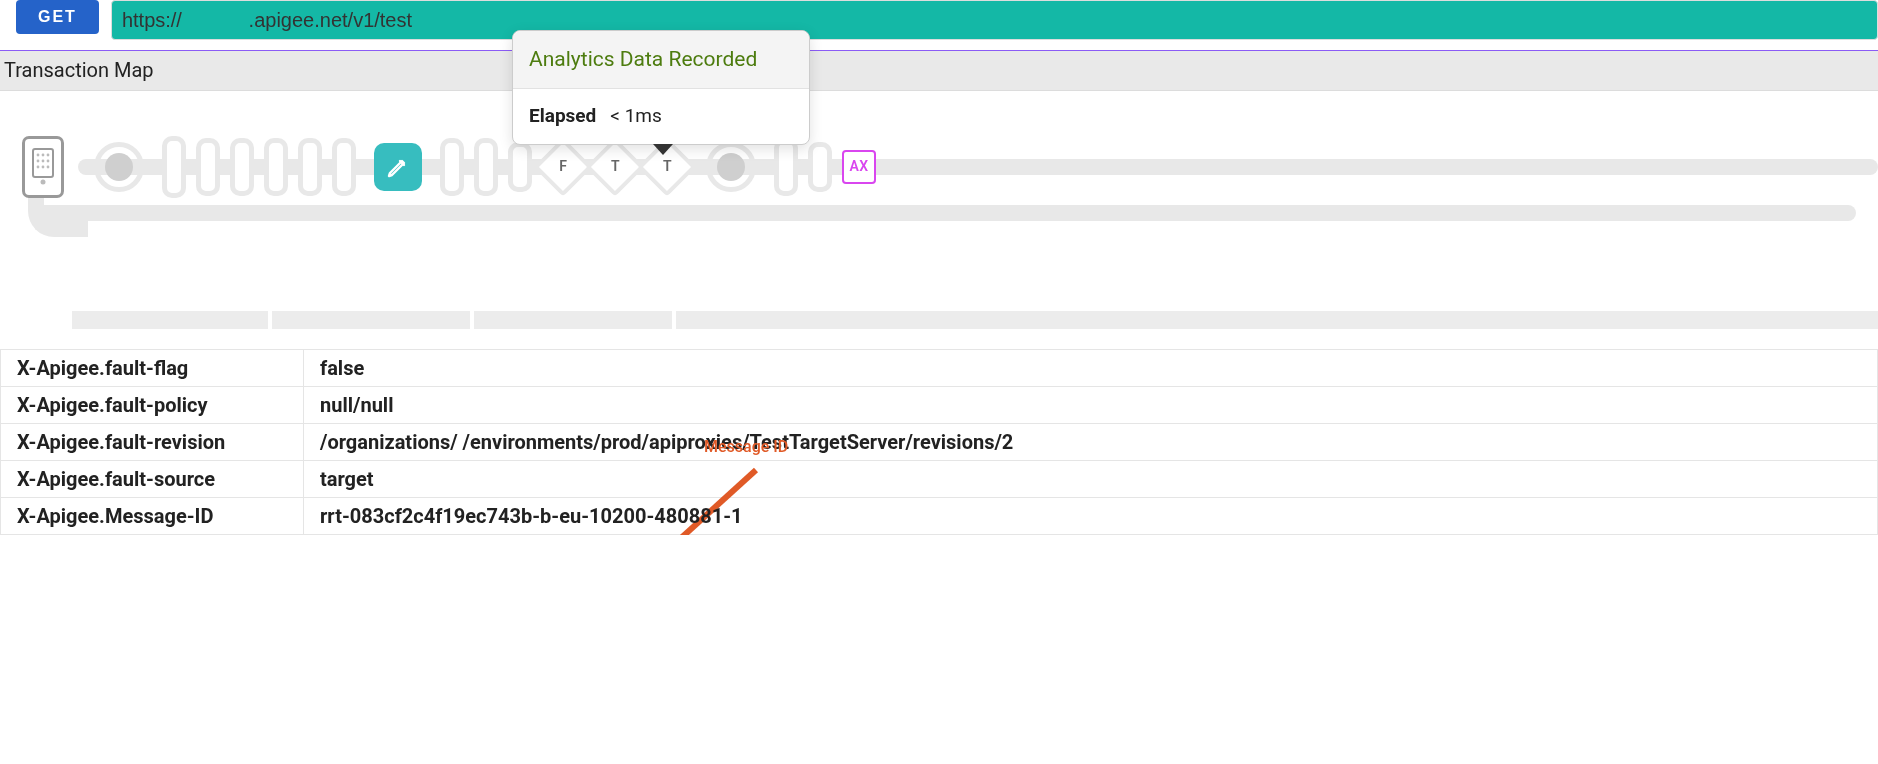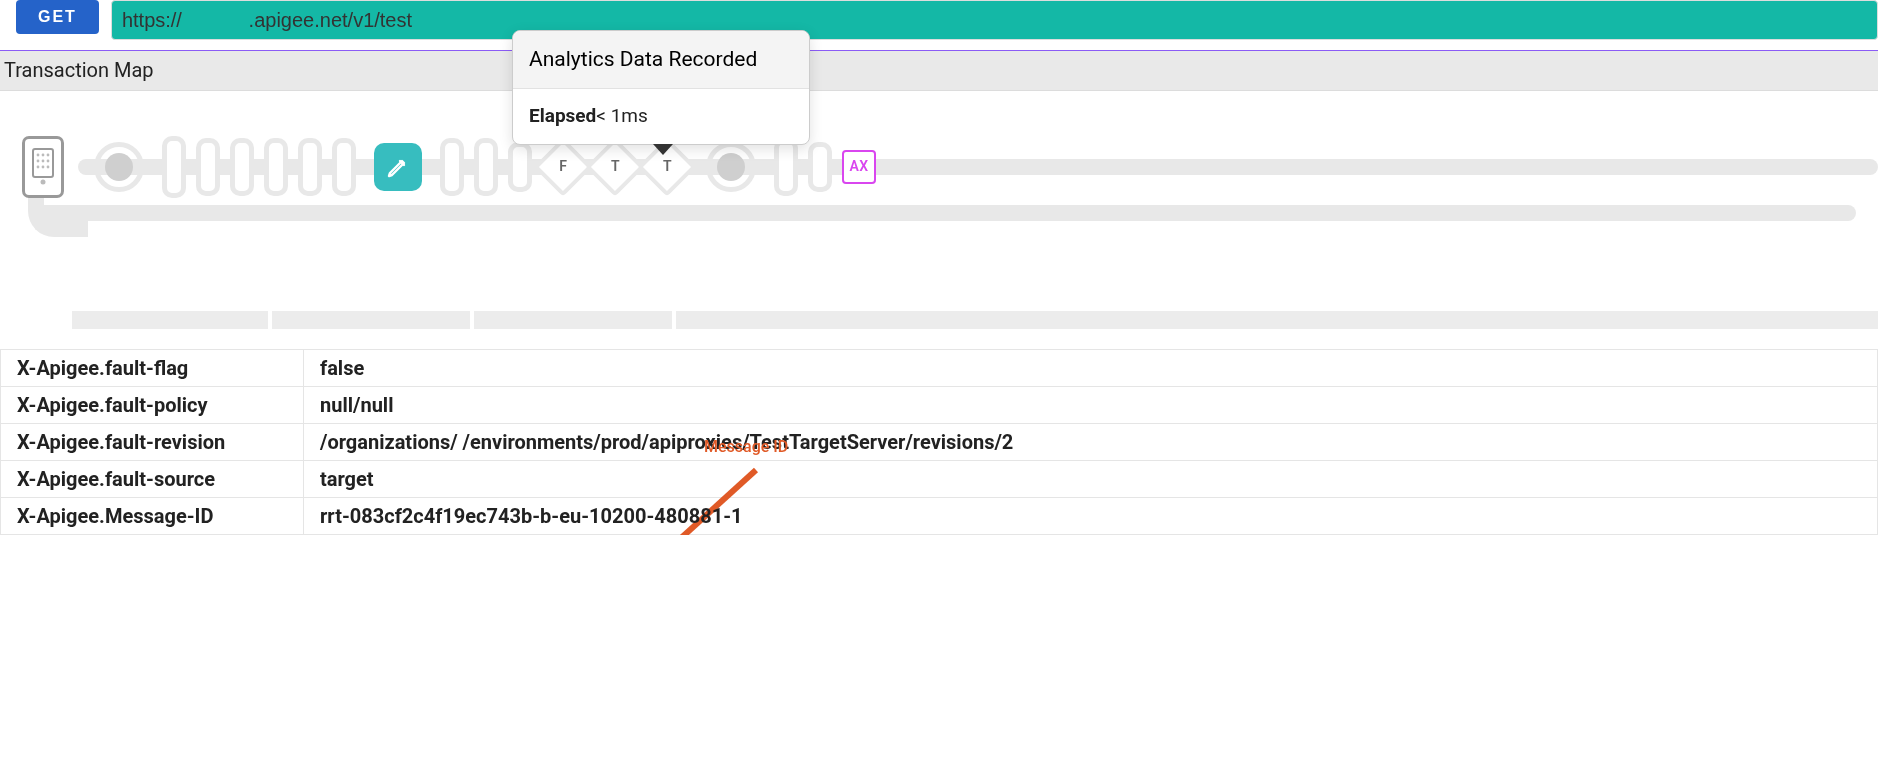--- a/index.html
+++ b/index.html
@@ -105,23 +105,23 @@
 
   
   .tooltip{
     position:absolute;left:512px;top:30px;width:296px;
     background:#fff;border:1px solid #ccc;border-radius:8px;
     box-shadow:0 4px 14px rgba(0,0,0,0.12);z-index:20;overflow:visible;
   }
   .tooltip-head{
     background:#f4f4f4;border-bottom:1px solid #e2e2e2;
     border-top-left-radius:8px;border-top-right-radius:8px;
-    padding:14px 16px;font-size:21px;color:#000000;
-  }
-  .tooltip-body{padding:14px 16px;display:flex;align-items:baseline;font-size:19px}
+    padding:14px 16px;font-size:21px;color:#4d7c0f;
+  }
+  .tooltip-body{padding:14px 16px;display:flex;gap:14px;align-items:baseline;font-size:19px}
   .tooltip-body b{font-weight:700}
   .tooltip-tail{
     position:absolute;left:140px;bottom:-11px;width:0;height:0;
     border-left:10px solid transparent;border-right:10px solid transparent;
     border-top:11px solid #333;
   }
 
   
   .seg-row{display:flex;gap:4px;padding:0 0 0 72px;margin-top:26px;margin-bottom:20px}
   .seg{height:18px;background:#ececec;}

